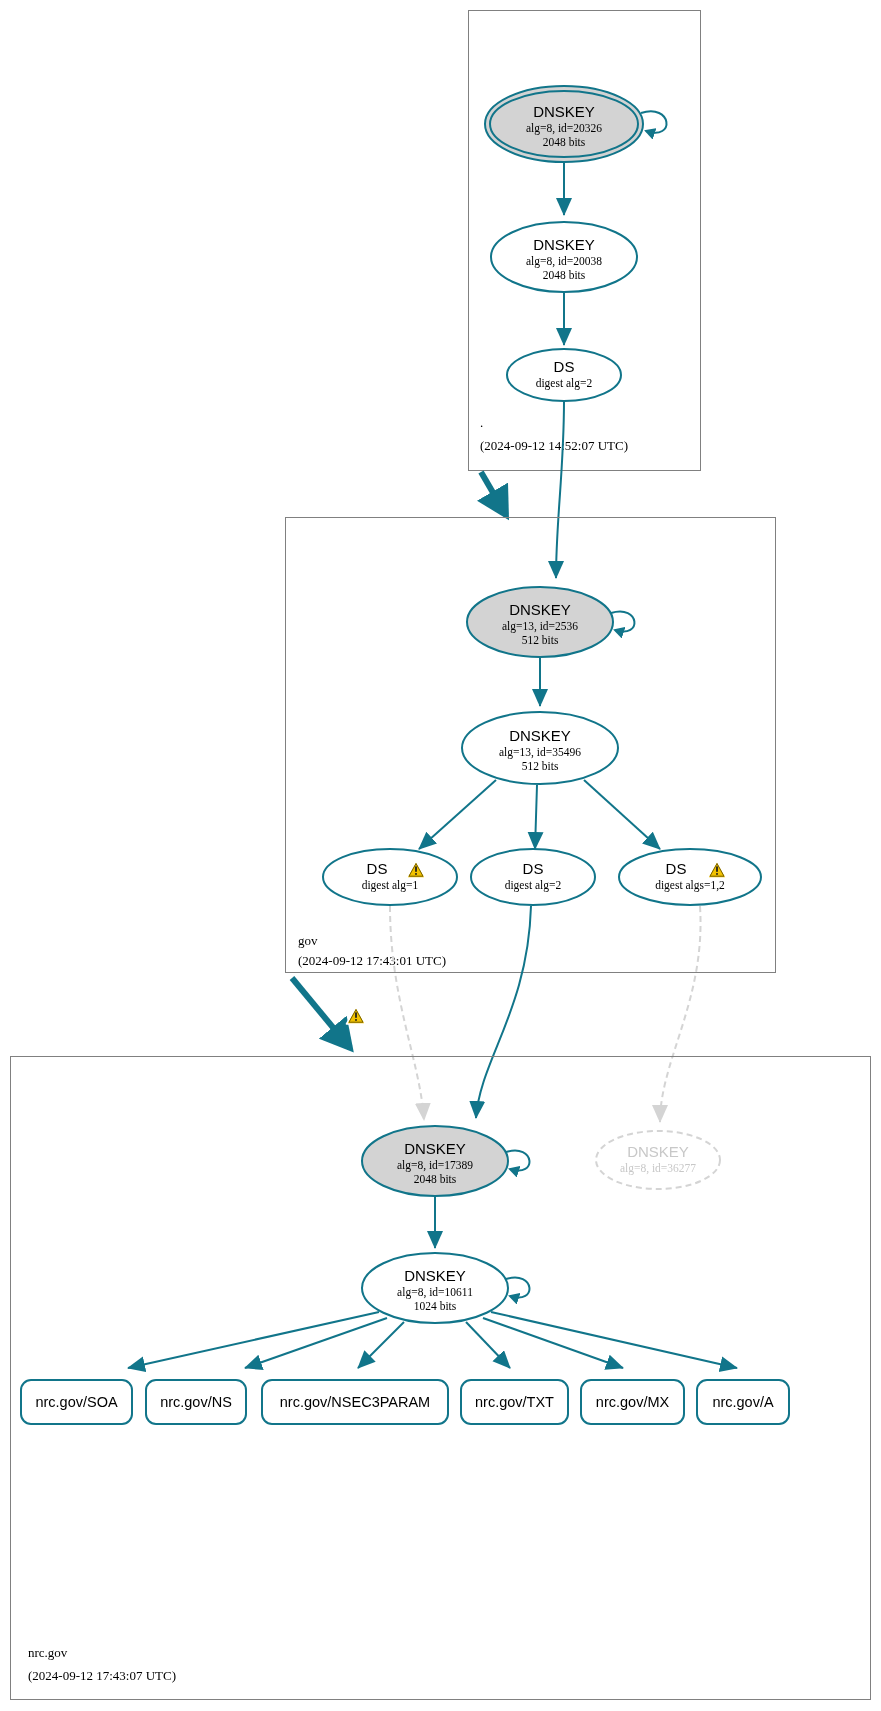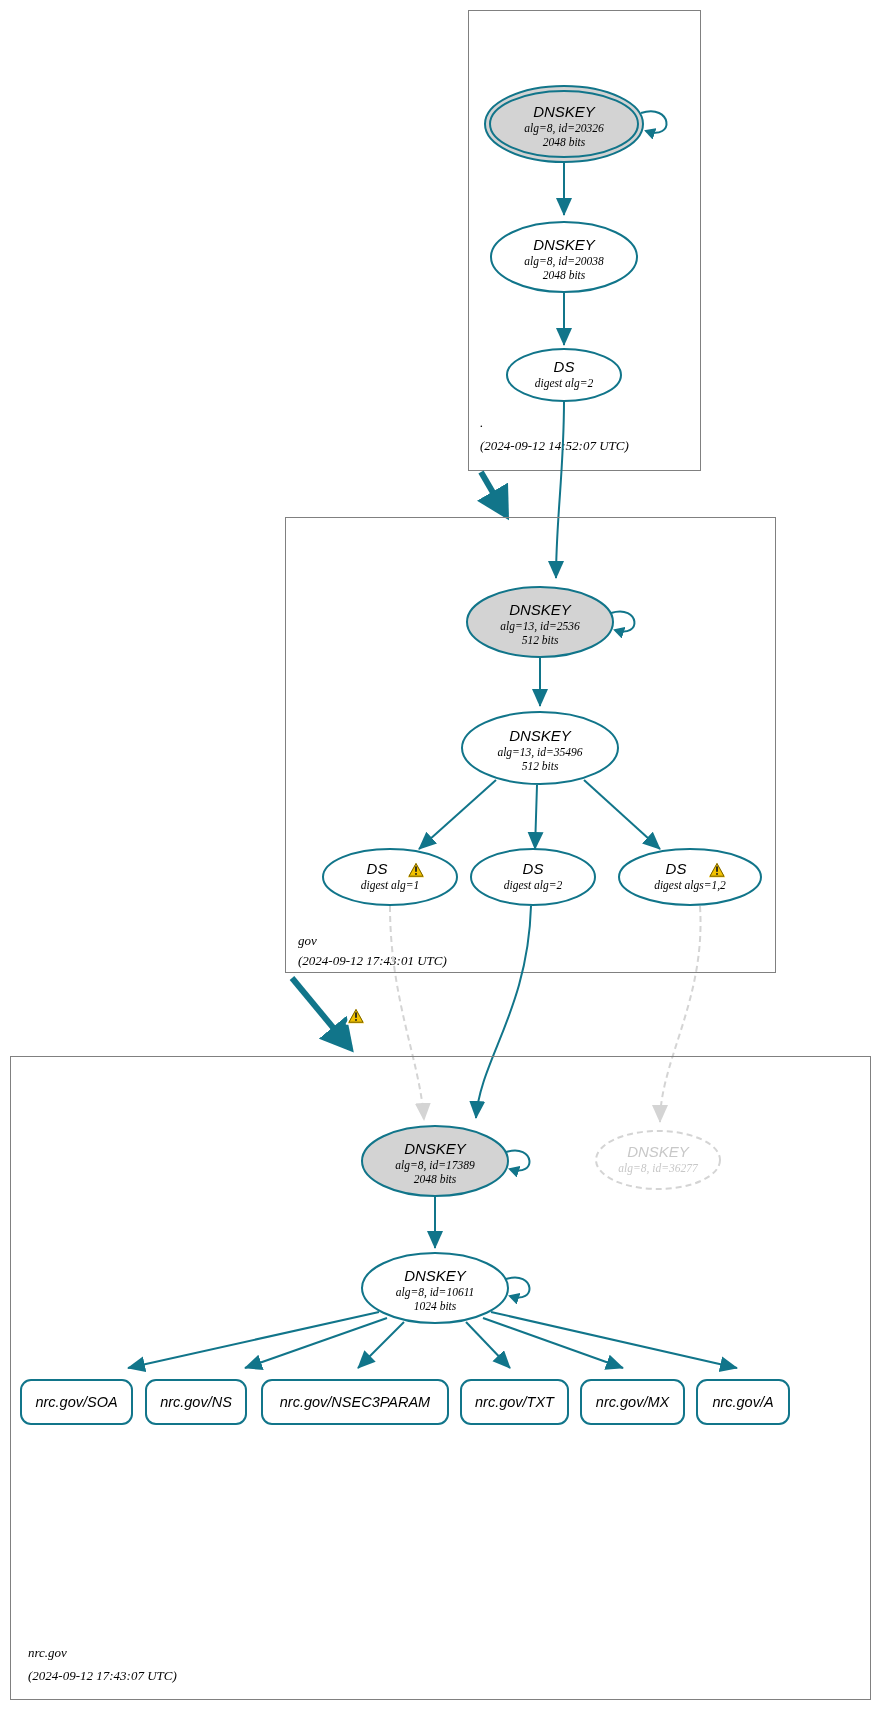--- a/index.html
+++ b/index.html
@@ -1,17 +1,17 @@
 <!DOCTYPE html>
 <html><head>
 <meta charset="utf-8">
 <style>
   html,body{margin:0;padding:0;background:#ffffff;}
   body{width:881px;height:1711px;font-family:"Liberation Sans",sans-serif;overflow:hidden;}
-  #stage{position:relative;width:881px;height:1711px;font-style:italic;}
+  #stage{position:relative;width:881px;height:1711px;}
   svg{display:block;}
   .zone-box{fill:none;stroke:#808080;stroke-width:1;}
   .node-ell{stroke:#11758a;stroke-width:2;}
   .fill-grey{fill:#d3d3d3;}
   .fill-white{fill:#ffffff;}
   .ghost-ell{fill:#ffffff;stroke:#d4d4d4;stroke-width:2;stroke-dasharray:6,4;}
   .edge{stroke:#11758a;stroke-width:2;fill:none;}
   .edge-thick{stroke:#11758a;stroke-width:6;fill:none;}
   .edge-dashed{stroke:#d4d4d4;stroke-width:2;fill:none;stroke-dasharray:6,4;}
   .rr-box{fill:#ffffff;stroke:#11758a;stroke-width:2;}

